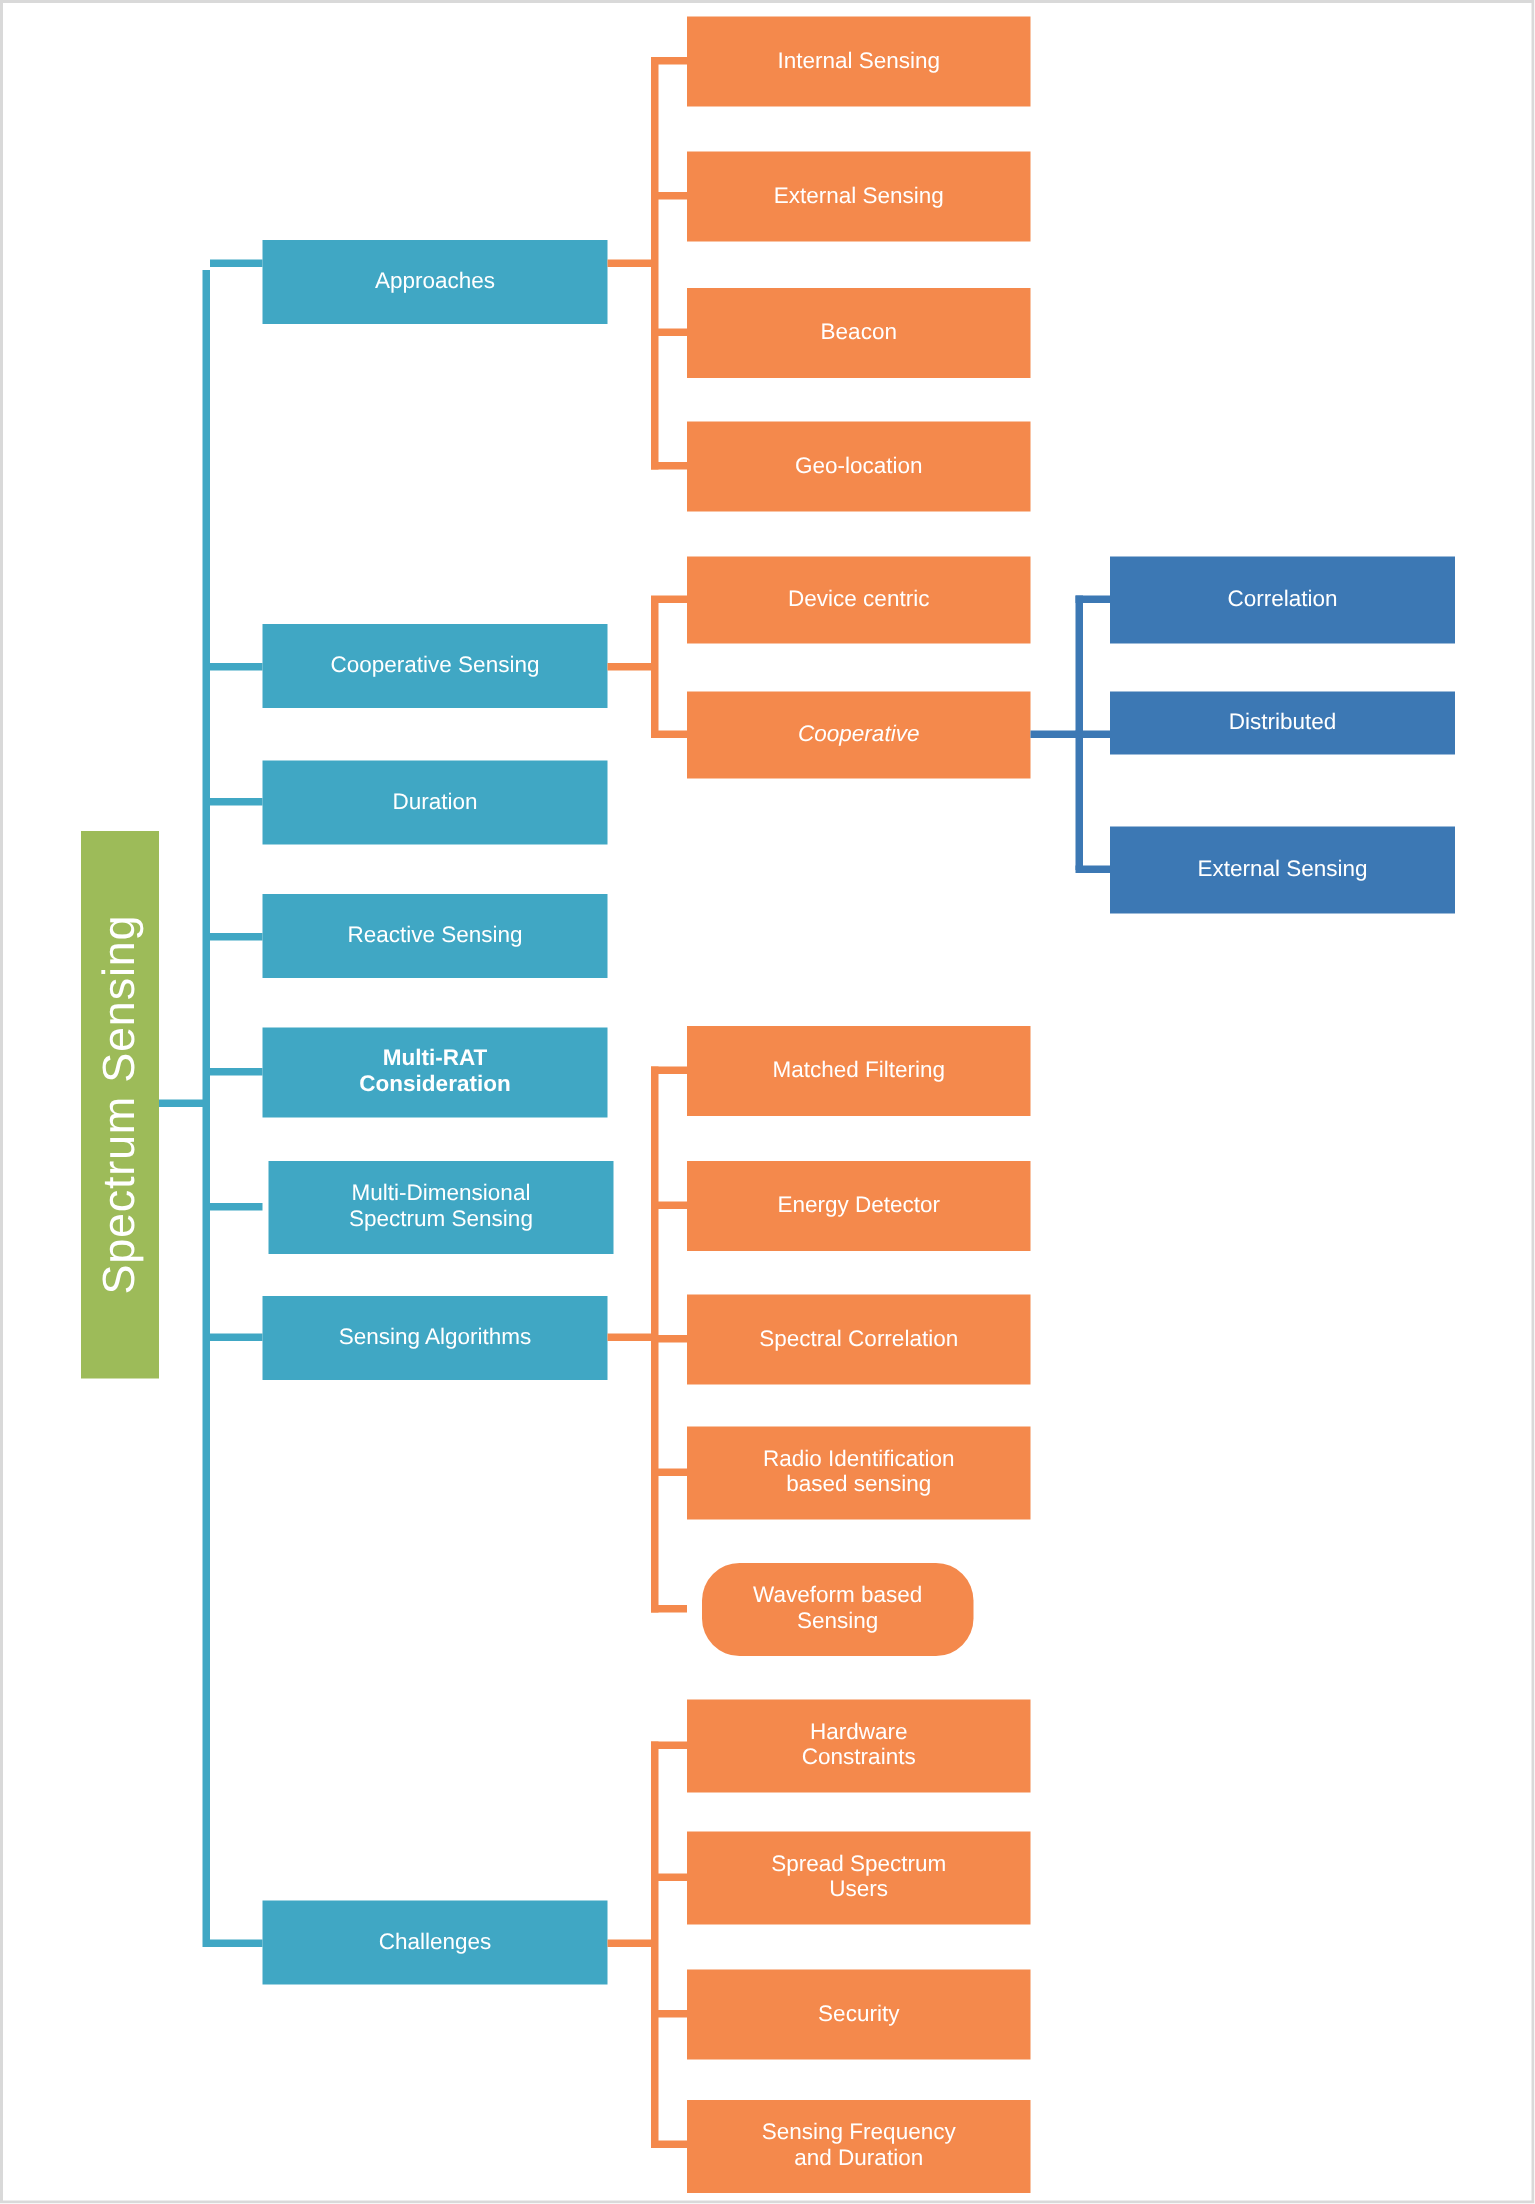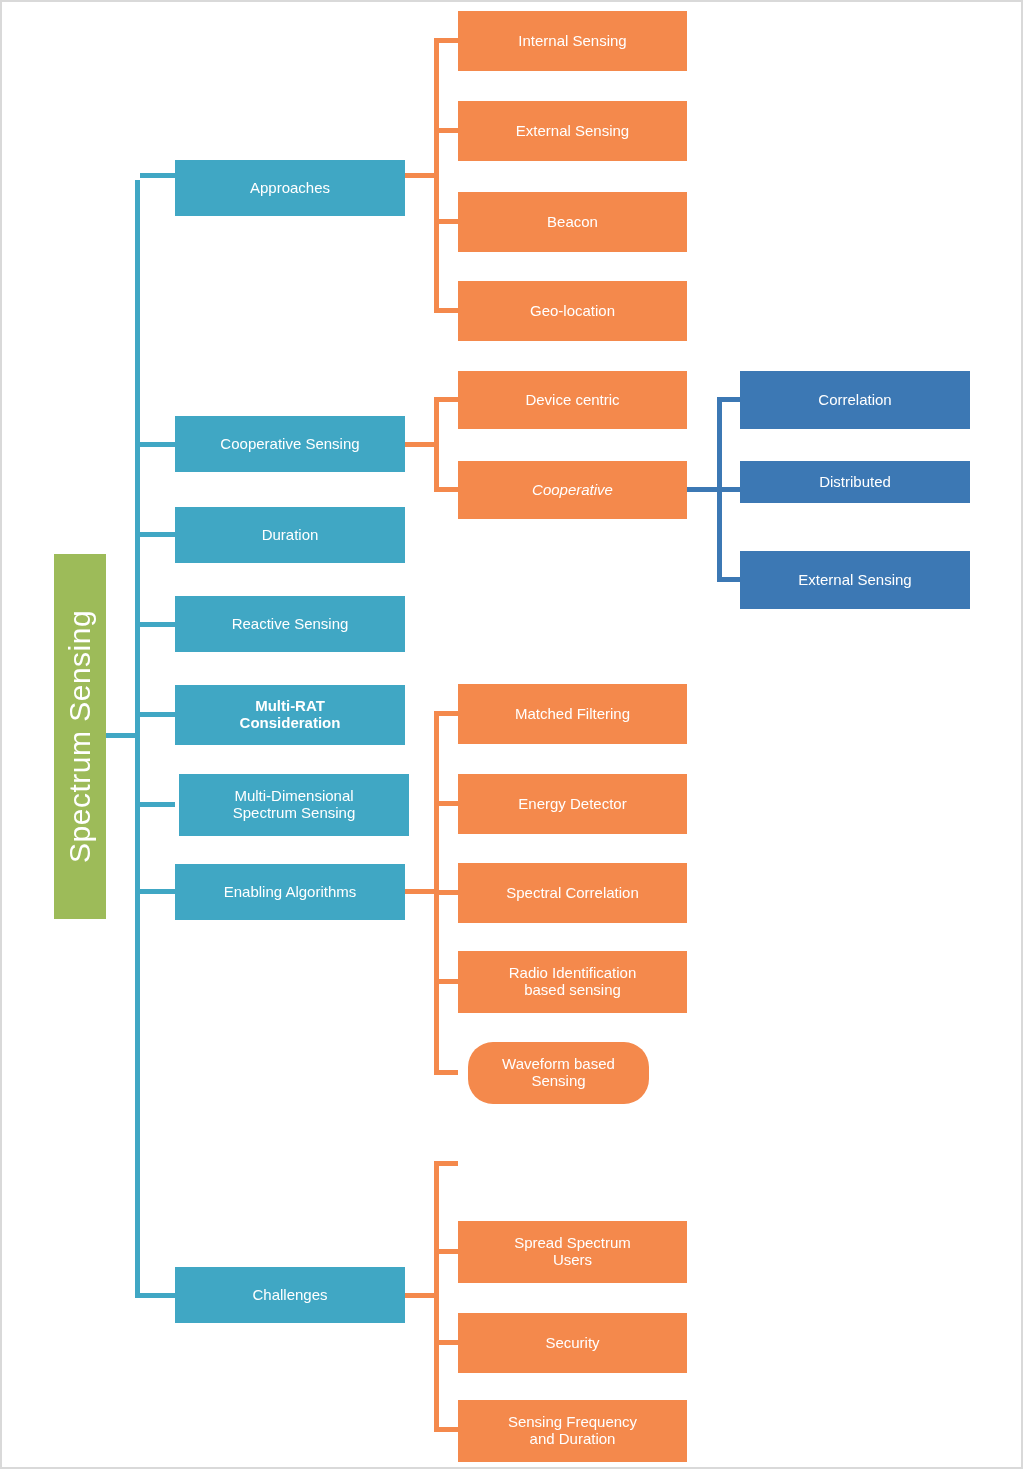--- a/index.html
+++ b/index.html
@@ -74,21 +74,21 @@
   <div class="conn teal" style="left:138px; top:620px; width:35px; height:5px;"></div>
 
   <div class="node lvl1" style="left:173px; top:683px; width:230px; height:60px; white-space:pre-line;font-weight:bold;">Multi-RAT
 Consideration</div>
   <div class="conn teal" style="left:138px; top:710px; width:35px; height:5px;"></div>
 
   <div class="node lvl1" style="left:177px; top:772px; width:230px; height:62px; white-space:pre-line;">Multi-Dimensional
 Spectrum Sensing</div>
   <div class="conn teal" style="left:138px; top:800px; width:35px; height:5px;"></div>
 
-  <div class="node lvl1" style="left:173px; top:862px; width:230px; height:56px;">Enabling Algorithms</div>
+  <div class="node lvl1" style="left:173px; top:862px; width:230px; height:56px;">Sensing Algorithms</div>
   <div class="conn teal" style="left:138px; top:887px; width:35px; height:5px;"></div>
 
   <div class="node lvl1" style="left:173px; top:1265px; width:230px; height:56px;">Challenges</div>
   <div class="conn teal" style="left:138px; top:1291px; width:35px; height:5px;"></div>
 
   <div class="conn orange" style="left:403px; top:171px; width:32px; height:5px;"></div>
   <div class="conn orange" style="left:432px; top:39px; width:5px; height:272px;"></div>
 
   <div class="node lvl2" style="left:456px; top:9px; width:229px; height:60px;">Internal Sensing</div>
   <div class="conn orange" style="left:432px; top:36px; width:24px; height:5px;"></div>
@@ -139,20 +139,22 @@
 based sensing</div>
   <div class="conn orange" style="left:432px; top:977px; width:24px; height:5px;"></div>
 
   <div class="node lvl2" style="left:466px; top:1040px; width:181px; height:62px; white-space:pre-line;border-radius:25px;">Waveform based
 Sensing</div>
   <div class="conn orange" style="left:432px; top:1068px; width:24px; height:5px;"></div>
 
   <div class="conn orange" style="left:403px; top:1291px; width:32px; height:5px;"></div>
   <div class="conn orange" style="left:432px; top:1159px; width:5px; height:268px;"></div>
 
+  <div class="node lvl2" style="left:456px; top:1131px; width:229px; height:62px; white-space:pre-line;">Hardware
+Constraints</div>
   <div class="conn orange" style="left:432px; top:1159px; width:24px; height:5px;"></div>
 
   <div class="node lvl2" style="left:456px; top:1219px; width:229px; height:62px; white-space:pre-line;">Spread Spectrum
 Users</div>
   <div class="conn orange" style="left:432px; top:1247px; width:24px; height:5px;"></div>
 
   <div class="node lvl2" style="left:456px; top:1311px; width:229px; height:60px;">Security</div>
   <div class="conn orange" style="left:432px; top:1338px; width:24px; height:5px;"></div>
 
   <div class="node lvl2" style="left:456px; top:1398px; width:229px; height:62px; white-space:pre-line;">Sensing Frequency

